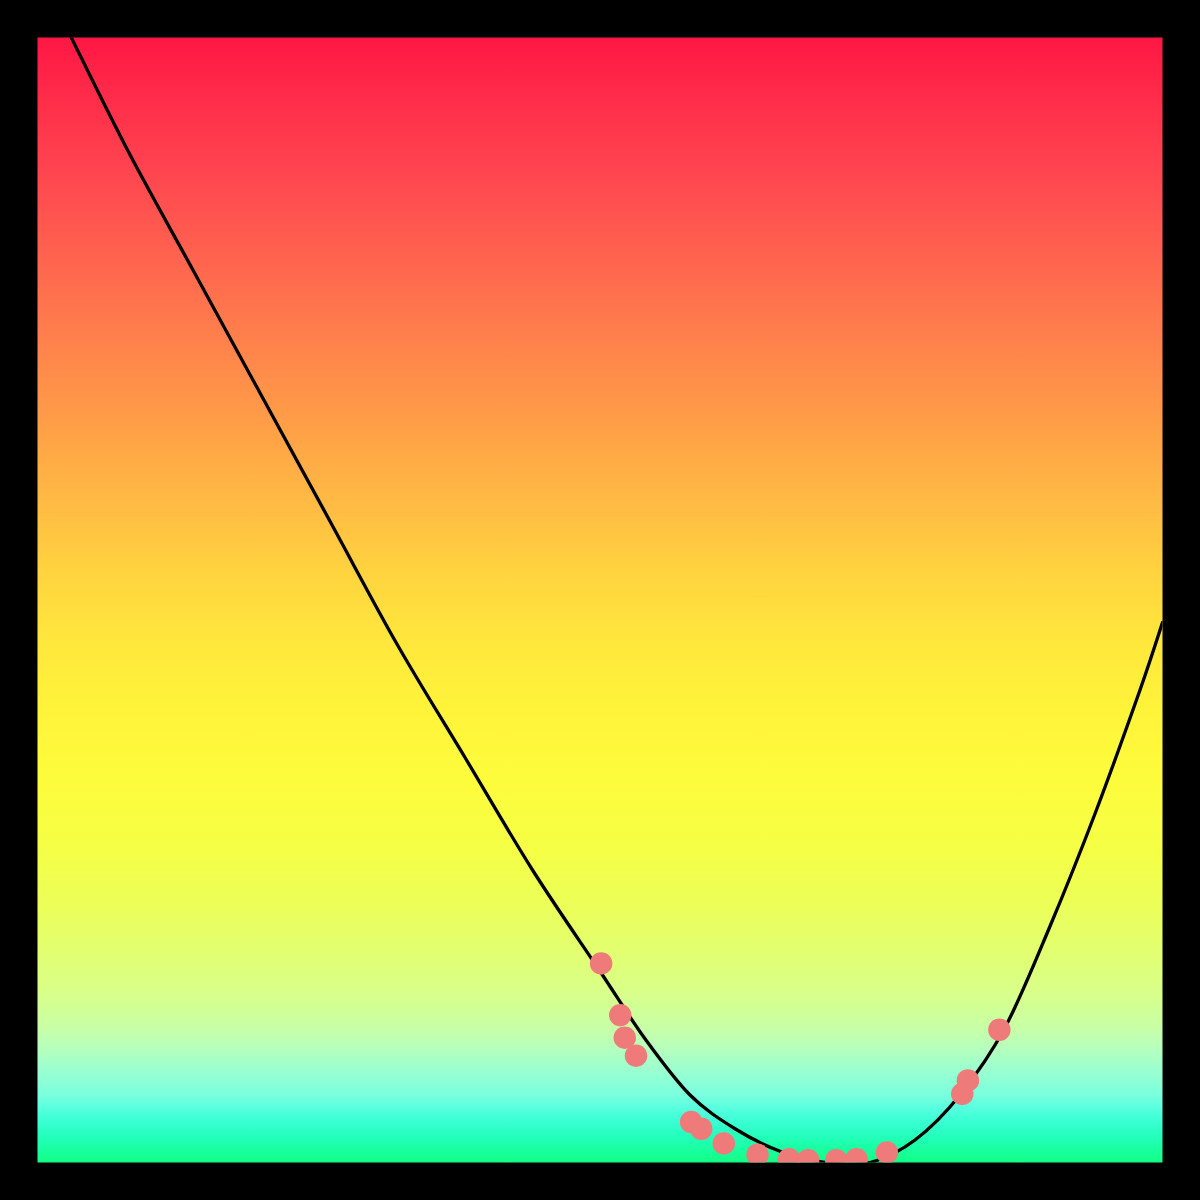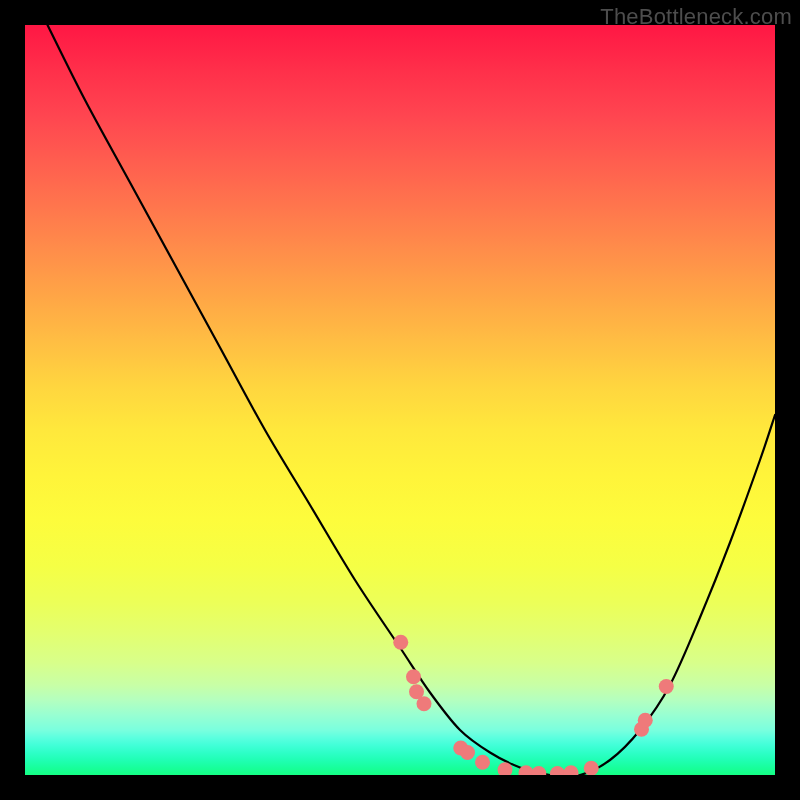--- a/index.html
+++ b/index.html
@@ -89,14 +89,13 @@
         <circle cx="513.75" cy="748.5" r="7.5" class="dot"></circle>
         <circle cx="532.5" cy="748.5" r="7.5" class="dot"></circle>
         <circle cx="546" cy="747.75" r="7.5" class="dot"></circle>
         <circle cx="566.25" cy="743.25" r="7.5" class="dot"></circle>
         <circle cx="616.5" cy="704.25" r="7.5" class="dot"></circle>
         <circle cx="620.25" cy="695.25" r="7.5" class="dot"></circle>
         <circle cx="641.25" cy="661.5" r="7.5" class="dot"></circle>
       </g>
   </svg>
 
-  <div class="watermark">TheBottleneck.com</div>
 </div>
 
 </body></html>

